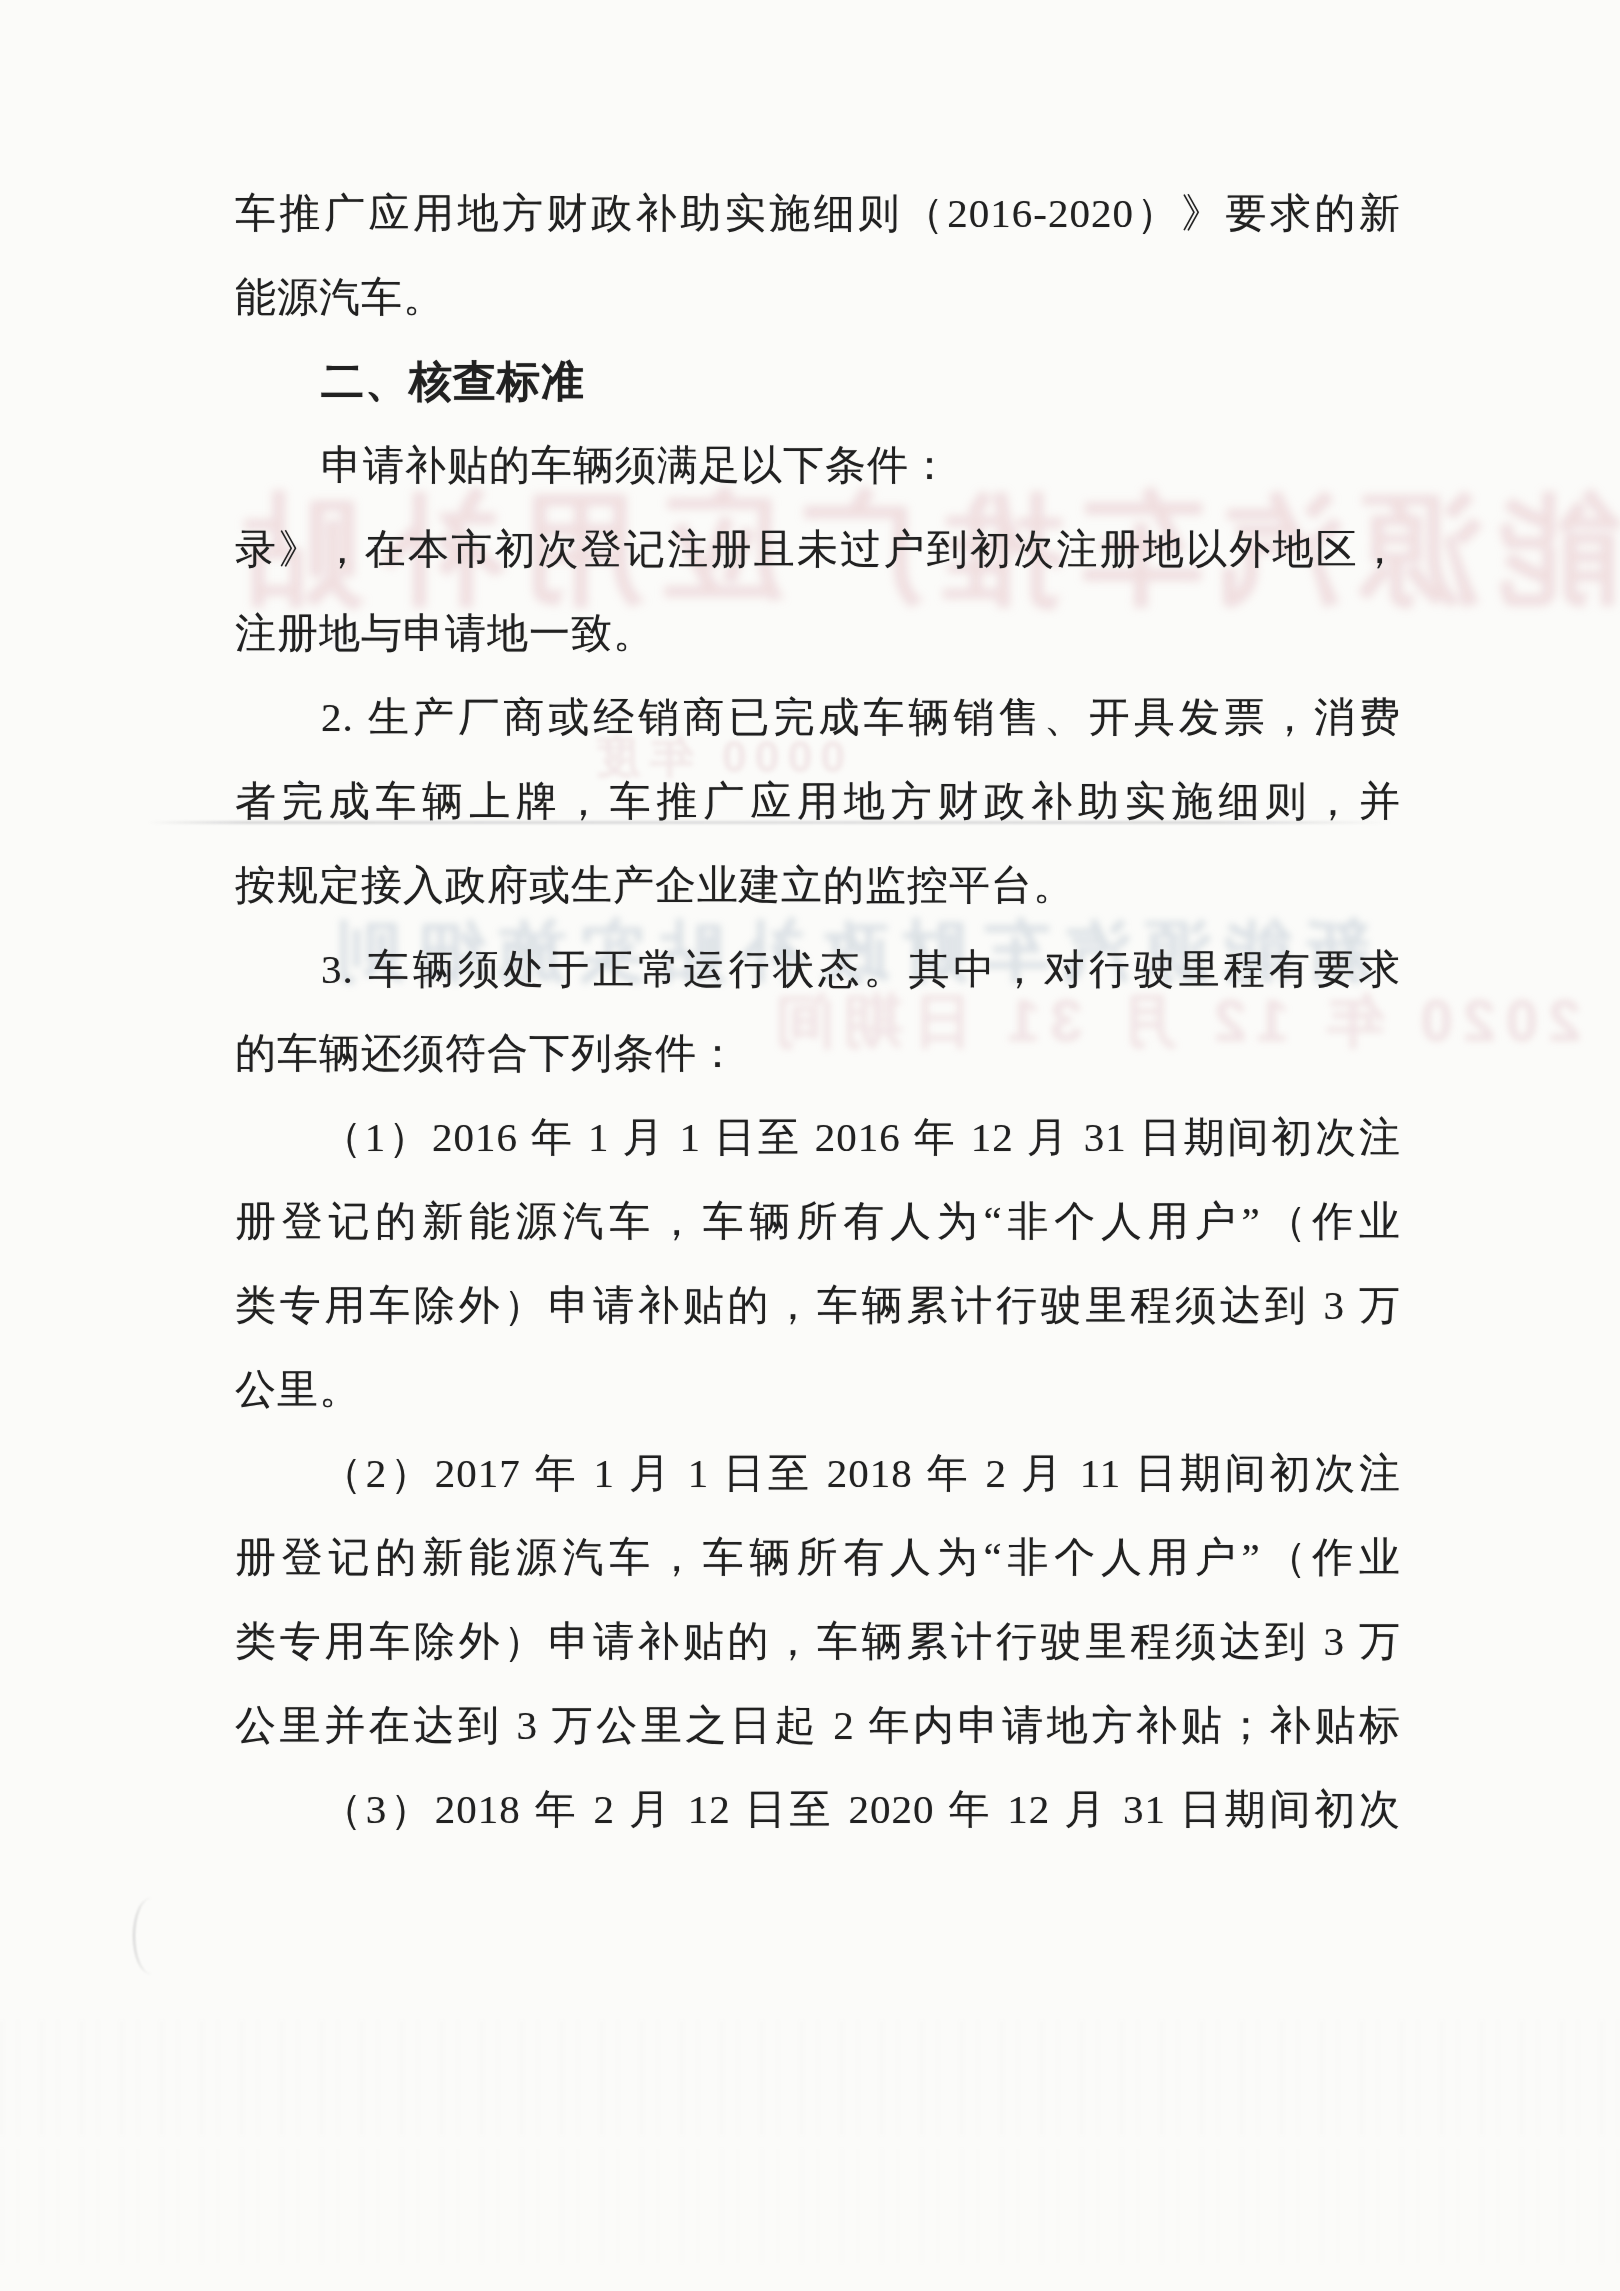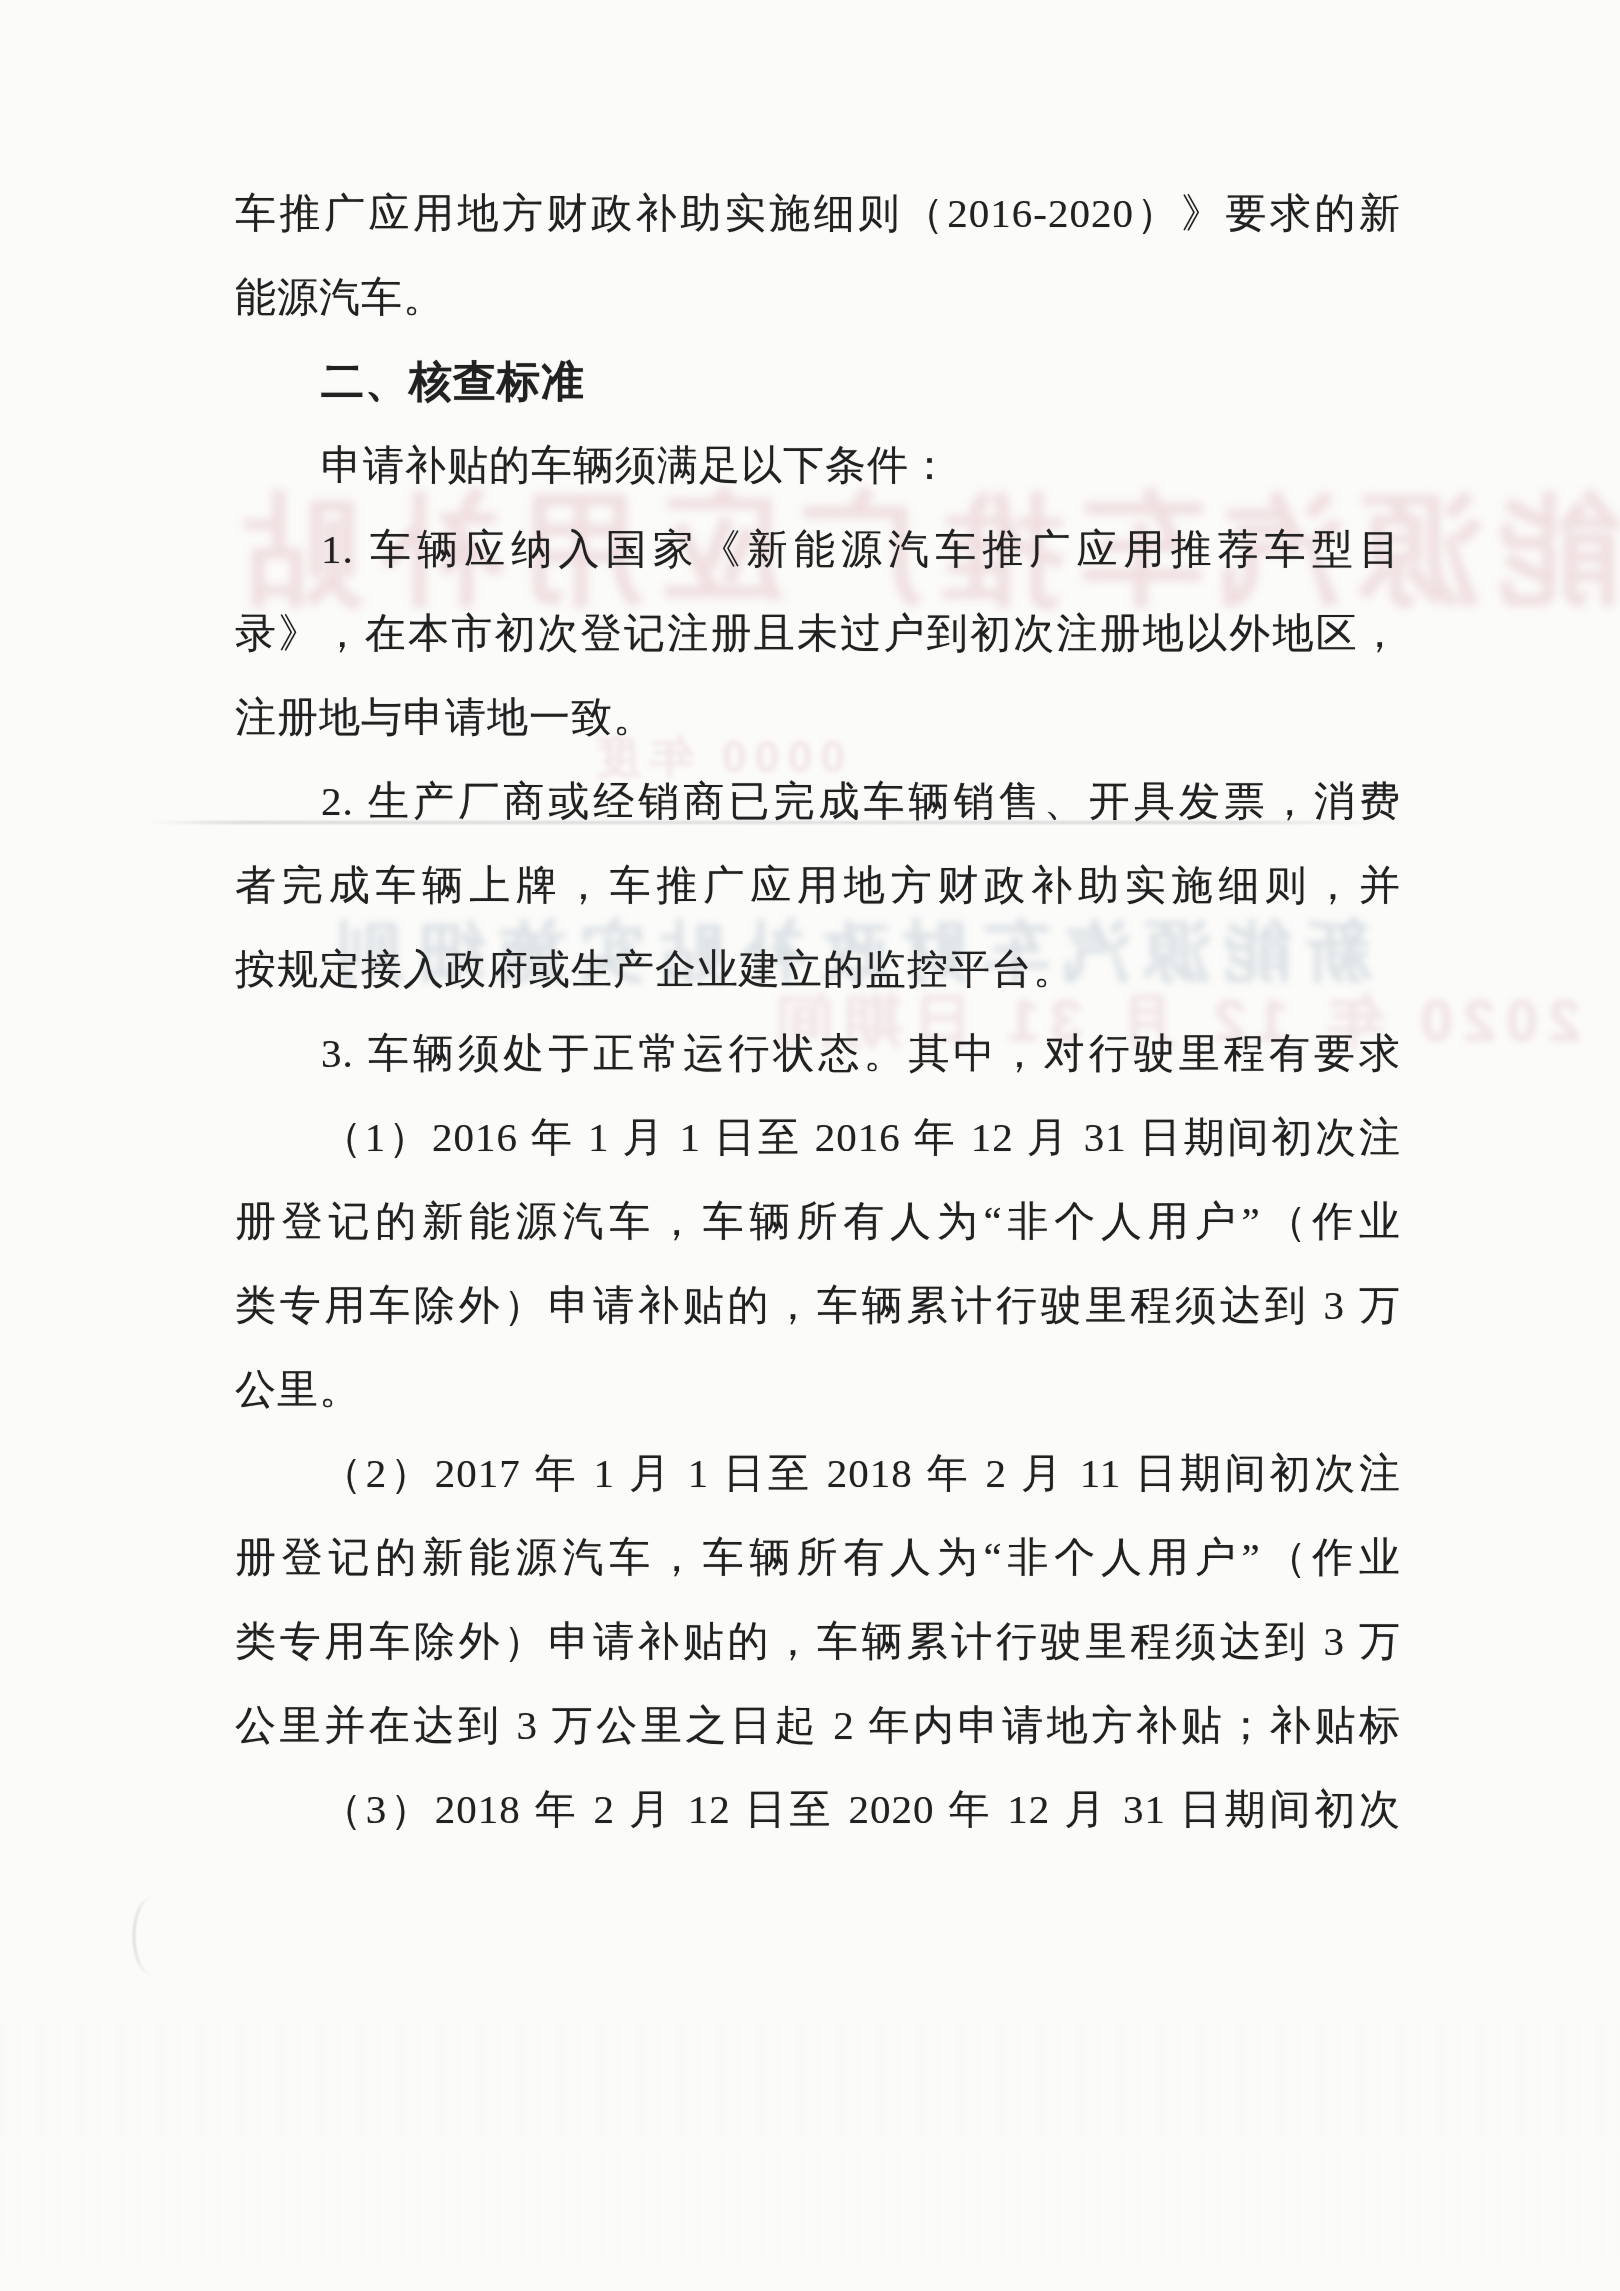--- a/index.html
+++ b/index.html
@@ -151,27 +151,27 @@
   <div class="stray-bracket"></div>
 
   <div class="speckle" style="top:2019px; opacity:.7;"></div>
   <div class="speckle" style="top:2147px; opacity:.4;"></div>
 
   <div class="textblock">
     <div class="line just">车推广应用地方财政补助实施细则（2016-2020）》要求的新</div>
     <div class="line end">能源汽车。</div>
     <div class="line head indent">二、核查标准</div>
     <div class="line end indent">申请补贴的车辆须满足以下条件：</div>
-    <div class="line indent">1. 车辆应纳入国家《新能源汽车推广应用推荐车型目</div>
     <div class="line">录》，在本市初次登记注册且未过户到初次注册地以外地区，</div>
     <div class="line end">注册地与申请地一致。</div>
     <div class="line indent">2. 生产厂商或经销商已完成车辆销售、开具发票，消费</div>
     <div class="line">者完成车辆上牌，车推广应用地方财政补助实施细则，并</div>
     <div class="line end">按规定接入政府或生产企业建立的监控平台。</div>
     <div class="line indent">3. 车辆须处于正常运行状态。其中，对行驶里程有要求</div>
+    <div class="line end">的车辆还须符合下列条件：</div>
     <div class="line indent">（1）2016 年 1 月 1 日至 2016 年 12 月 31 日期间初次注</div>
     <div class="line">册登记的新能源汽车，车辆所有人为“非个人用户”（作业</div>
     <div class="line">类专用车除外）申请补贴的，车辆累计行驶里程须达到 3 万</div>
     <div class="line end">公里。</div>
     <div class="line indent">（2）2017 年 1 月 1 日至 2018 年 2 月 11 日期间初次注</div>
     <div class="line">册登记的新能源汽车，车辆所有人为“非个人用户”（作业</div>
     <div class="line">类专用车除外）申请补贴的，车辆累计行驶里程须达到 3 万</div>
     <div class="line">公里并在达到 3 万公里之日起 2 年内申请地方补贴；补贴标</div>
     <div class="line indent">（3）2018 年 2 月 12 日至 2020 年 12 月 31 日期间初次</div>
   </div>

